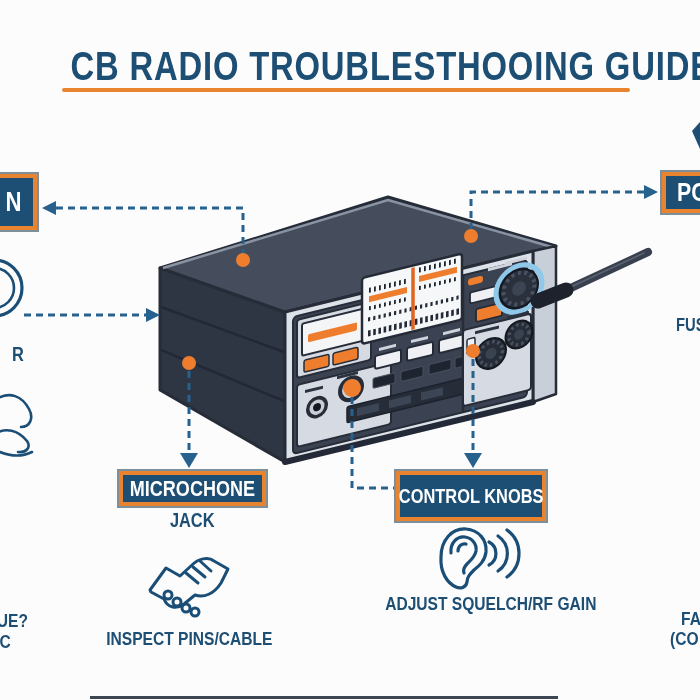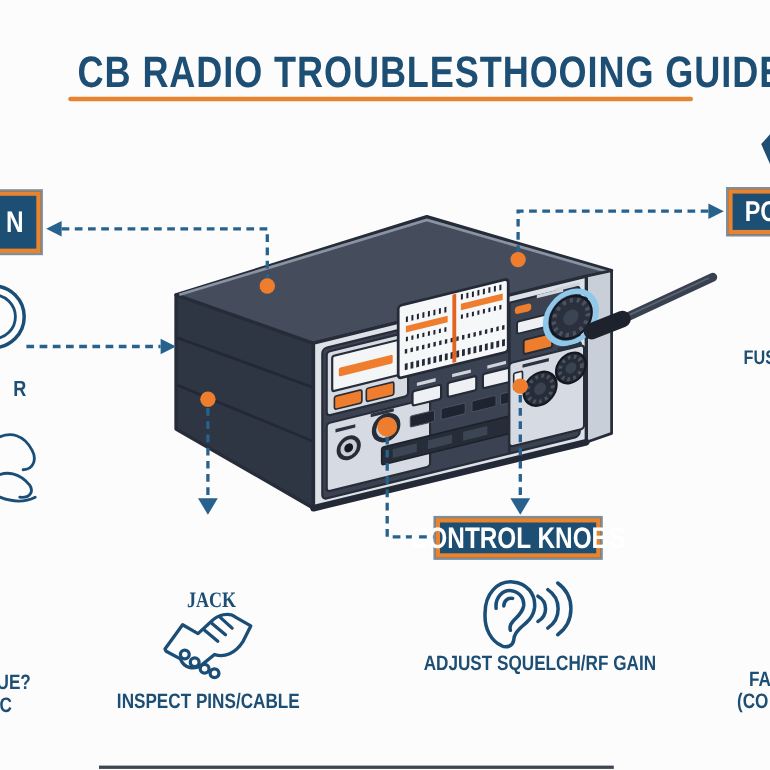--- a/index.html
+++ b/index.html
@@ -203,25 +203,28 @@
   <div class="abs title-underline"></div>
 
   <div class="abs labelbox" style="left:-80px;top:174px;width:117px;height:56px;justify-content:flex-end;padding-right:12px;font-size:27px;">
     <span class="cond cond-r">N</span>
   </div>
 
   <div class="abs labelbox" style="left:662px;top:172px;width:70px;height:41px;justify-content:flex-start;padding-left:11px;font-size:26px;">
     <span class="cond cond-l">PO</span>
   </div>
 
-  <div class="abs frag" style="left:119px;top:535px;width:147px;text-align:center;font-size:20px;font-family:Liberation Serif, serif;">
+  <div class="abs labelbox" style="left:119px;top:471px;width:147px;height:35px;font-size:22px;">
+    <span class="cond">MICROCHONE</span>
+  </div>
+  <div class="abs frag" style="left:119px;top:509px;width:147px;text-align:center;font-size:20px;">
     <span class="cond">JACK</span>
   </div>
 
-  <div class="abs labelbox" style="left:396px;top:471px;width:150px;height:36px;font-size:27px;">
+  <div class="abs labelbox" style="left:396px;top:471px;width:150px;height:50px;font-size:20px;">
     <span class="cond">CONTROL KNOBS</span>
   </div>
 
   <div class="abs frag" style="left:88px;top:628px;width:200px;text-align:left;font-size:19px;">
     <span class="cond">INSPECT PINS/CABLE</span>
   </div>
   <div class="abs frag" style="left:362px;top:593px;width:220px;text-align:left;font-size:19px;">
     <span class="cond">ADJUST SQUELCH/RF GAIN</span>
   </div>
 

